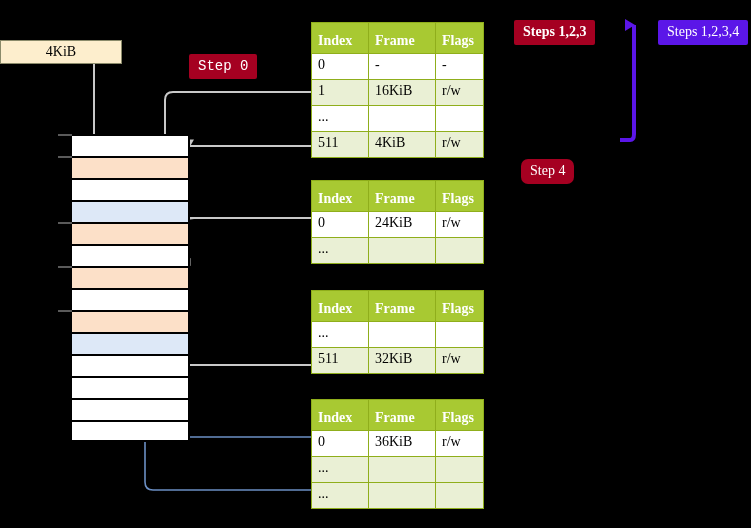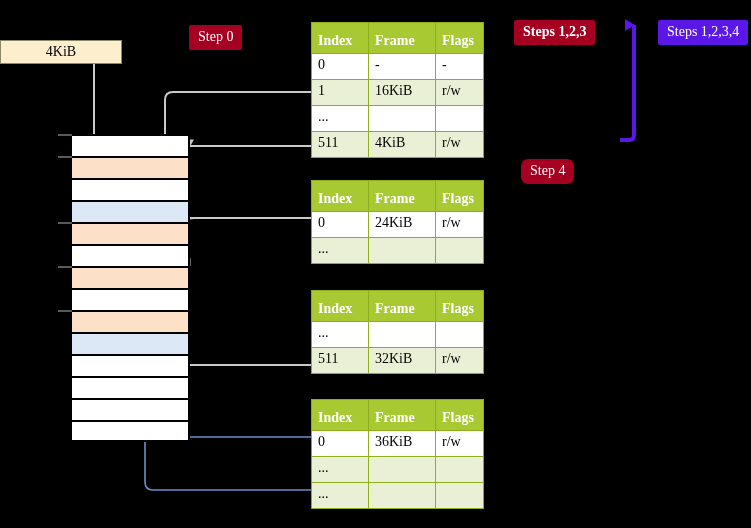--- a/index.html
+++ b/index.html
@@ -171,21 +171,21 @@
       <path d="M311,490 L153,490 Q145,490 145,482 L145,332" fill="none" stroke="#6b8fc4" stroke-width="1.6" marker-end="url(#ahBlueUp)"></path>
     </g>
 
     <g>
       <path d="M620,140 L630,140 Q634,140 634,134 L634,25" fill="none" stroke="#5b16e8" stroke-width="4" marker-end="url(#ahPurple)"></path>
     </g>
   </svg>
 
   <div class="kib-box" style="left:0px; top:40px; width:120px; height:22px;">4KiB</div>
 
-  <div class="badge badge-red" style="left:189px; top:25px;">Step 0</div>
+  <div class="badge badge-red" style="left:189px; top:54px;font-family:Liberation Mono, monospace;">Step 0</div>
 
   <div class="badge badge-red" style="left:521px; top:159px;border-radius:7px;">Step 4</div>
 
   <div class="badge badge-red" style="left:514px; top:20px;font-weight:bold;">Steps 1,2,3</div>
 
   <div class="badge badge-blue" style="left:642px; top:20px;margin-left:16px;">Steps 1,2,3,4</div>
 
   <div id="memcol">
       <div class="memrow" style="top: 0px;"></div>
       <div class="memrow orange" style="top: 22px;"></div>

